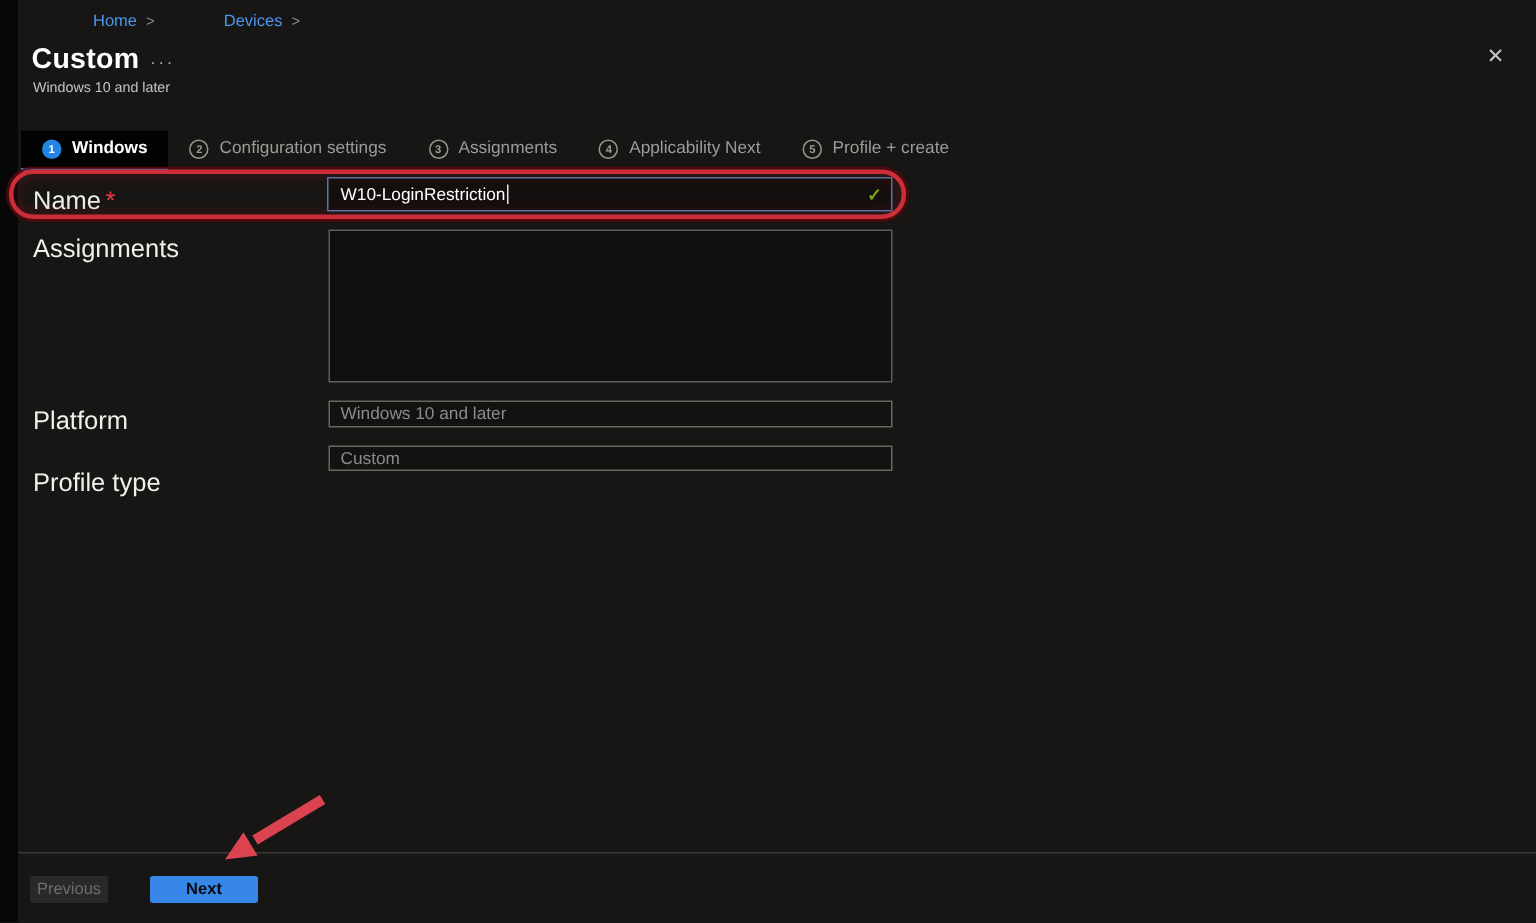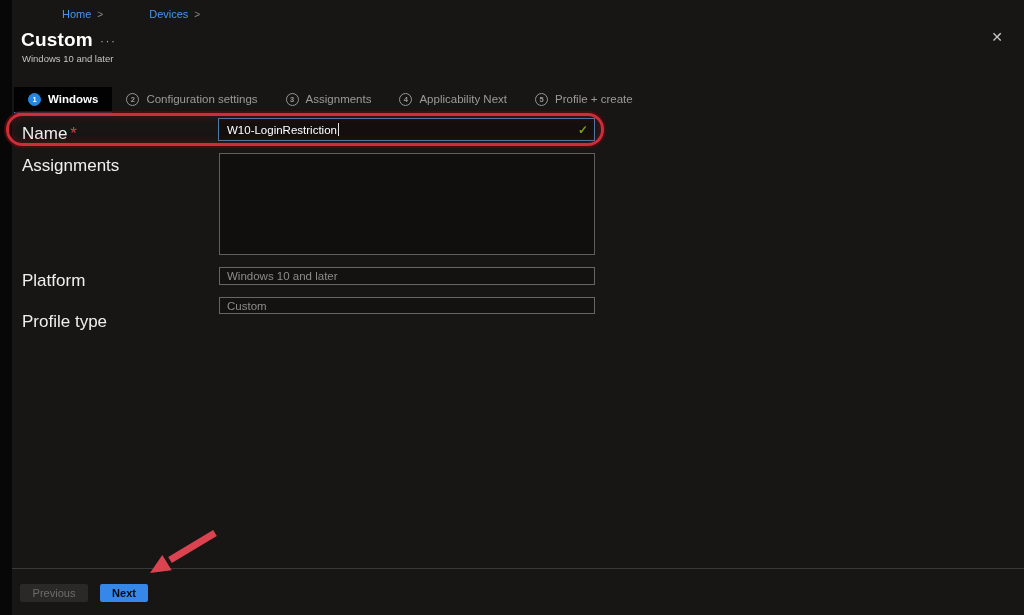--- a/index.html
+++ b/index.html
@@ -106,22 +106,22 @@
   .footer-divider {
     position: absolute; left: 12px; top: 568px; width: 1012px; height: 1px;
     background: #3a3938;
   }
   .btn {
     position: absolute; top: 584px; height: 18px;
     display: flex; align-items: center; justify-content: center;
     font-size: 11px; border-radius: 2px; cursor: pointer; border: none;
     font-family: "Liberation Sans", sans-serif;
   }
-  .btn-previous { left: 20px; width: 68px; background: #2a2928; color: #6f6d6b; }
-  .btn-next { left: 100px; width: 48px; background: #3787e9; color: #06090d; font-weight: 700; }
+  .btn-previous { left: 20px; width: 52px; background: #2a2928; color: #6f6d6b; }
+  .btn-next { left: 100px; width: 72px; background: #3787e9; color: #06090d; font-weight: 700; }
   .arrow-annotation {
     position: absolute; left: 140px; top: 527px; width: 80px; height: 52px;
     pointer-events: none;
   }
 </style>
 </head>
 <body>
 
 <div class="left-strip"></div>
 

